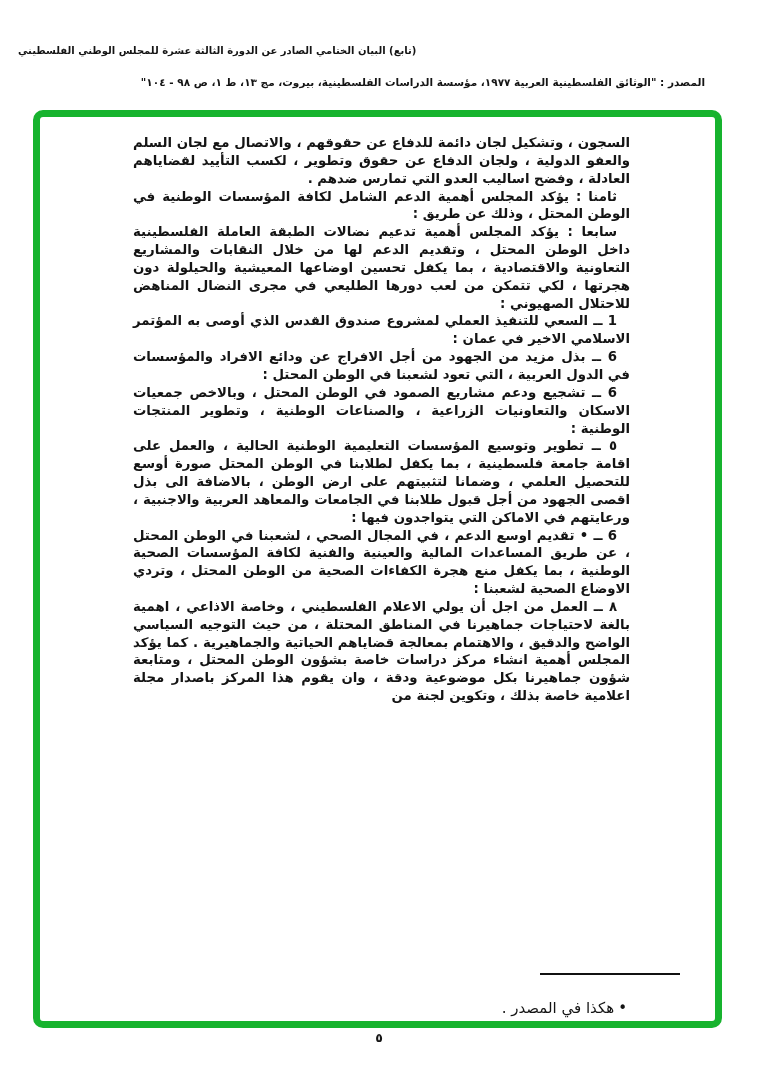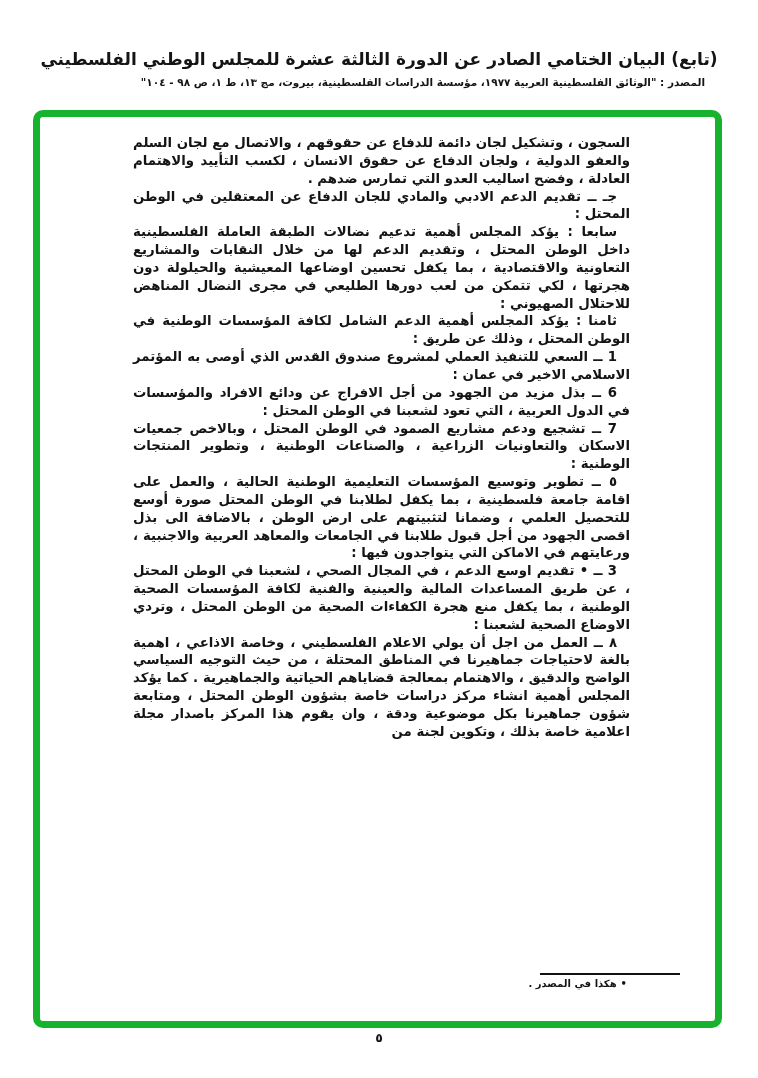--- a/index.html
+++ b/index.html
@@ -8,22 +8,22 @@
     width:758px; height:1078px;
     background:#ffffff;
     overflow:hidden;
     font-family:"DejaVu Sans", sans-serif;
     color:#141414;
   }
   .title {
     position:absolute;
     top:38px; left:18px; right:18px;
     direction:rtl;
-    text-align:center;
-    font-size:17px;
+    text-align:left;
+    font-size:10px;
     font-weight:bold;
     white-space:nowrap;
   }
   .source {
     position:absolute;
     top:76px; right:53px;
     direction:rtl;
     font-size:10.5px;
     font-weight:bold;
   }
@@ -51,24 +51,24 @@
   .footnote-rule {
     position:absolute;
     right:35px; bottom:46px;
     width:140px; height:0;
     border:none;
     border-top:2px solid #111111;
     margin:0;
   }
   .footnote-text {
     position:absolute;
-    right:88px; bottom:32px;
+    right:88px; bottom:4px;
     direction:rtl;
-    font-size:10px;
-    font-weight:bold;
+    font-size:15px;
+    font-weight:normal;
     white-space:nowrap;
   }
   .footnote-text .marker { margin-left:4px; }
   .page-number {
     position:absolute;
     top:1030px; left:0;
     width:758px;
     text-align:center;
     font-size:12.5px;
     font-weight:bold;
@@ -80,38 +80,37 @@
 <div class="page" style="color: rgb(20, 20, 20);">
 
   <h1 class="title">(تابع) البيان الختامي الصادر عن الدورة الثالثة عشرة للمجلس الوطني الفلسطيني</h1>
 
   <div class="source">المصدر :  "الوثائق الفلسطينية العربية ١٩٧٧، مؤسسة الدراسات الفلسطينية، بيروت، مج ١٣، ط ١، ص ٩٨ - ١٠٤"</div>
 
   <div class="green-box" style="border-color: rgb(23, 179, 46);">
 
     <div class="text-column">
 
-        <p>السجون ، وتشكيل لجان دائمة للدفاع عن حقوقهم ، والاتصال مع لجان السلم والعفو الدولية ، ولجان الدفاع عن حقوق الانسان ، لكسب التأييد والاهتمام العادلة ، وفضح اساليب العدو التي تمارس ضدهم .</p>
+        <p>السجون ، وتشكيل لجان دائمة للدفاع عن حقوقهم ، والاتصال مع لجان السلم والعفو الدولية ، ولجان الدفاع عن حقوق وتطوير ، لكسب التأييد لقضاياهم العادلة ، وفضح اساليب العدو التي تمارس ضدهم .</p>
 
-        <p class="indent">جـ ــ تقديم الدعم الادبي والمادي للجان الدفاع عن المعتقلين في الوطن المحتل :</p>
+
+        <p class="indent">ثامنا : يؤكد المجلس أهمية الدعم الشامل لكافة المؤسسات الوطنية في الوطن المحتل ، وذلك عن طريق :</p>
 
         <p class="indent">سابعا : يؤكد المجلس أهمية تدعيم نضالات الطبقة العاملة الفلسطينية داخل الوطن المحتل ، وتقديم الدعم لها من خلال النقابات والمشاريع التعاونية والاقتصادية ، بما يكفل تحسين اوضاعها المعيشية والحيلولة دون هجرتها ، لكي تتمكن من لعب دورها الطليعي في مجرى النضال المناهض للاحتلال الصهيوني :</p>
-
-        <p class="indent">ثامنا : يؤكد المجلس أهمية الدعم الشامل لكافة المؤسسات الوطنية في الوطن المحتل ، وذلك عن طريق :</p>
 
 
         <p class="indent">1 ــ السعي للتنفيذ العملي لمشروع صندوق القدس الذي أوصى به المؤتمر الاسلامي الاخير في عمان :</p>
 
         <p class="indent">6 ــ بذل مزيد من الجهود من أجل الافراج عن ودائع الافراد والمؤسسات في الدول العربية ، التي تعود لشعبنا في الوطن المحتل :</p>
 
-        <p class="indent">7 ــ تشجيع ودعم مشاريع الصمود في الوطن المحتل ، وبالاخص جمعيات الاسكان والتعاونيات الزراعية ، والصناعات الوطنية ، وتطوير المنتجات الوطنية :</p>
+        <p class="indent">6 ــ تشجيع ودعم مشاريع الصمود في الوطن المحتل ، وبالاخص جمعيات الاسكان والتعاونيات الزراعية ، والصناعات الوطنية ، وتطوير المنتجات الوطنية :</p>
 
         <p class="indent">٥ ــ تطوير وتوسيع المؤسسات التعليمية الوطنية الحالية ، والعمل على اقامة جامعة فلسطينية ، بما يكفل لطلابنا في الوطن المحتل صورة أوسع للتحصيل العلمي ، وضمانا لتثبيتهم على ارض الوطن ، بالاضافة الى بذل اقصى الجهود من أجل قبول طلابنا في الجامعات والمعاهد العربية والاجنبية ، ورعايتهم في الاماكن التي يتواجدون فيها :</p>
 
-        <p class="indent">3 ــ • تقديم اوسع الدعم ، في المجال الصحي ، لشعبنا في الوطن المحتل ، عن طريق المساعدات المالية والعينية والفنية لكافة المؤسسات الصحية الوطنية ، بما يكفل منع هجرة الكفاءات الصحية من الوطن المحتل ، وتردي الاوضاع الصحية لشعبنا :</p>
+        <p class="indent">6 ــ • تقديم اوسع الدعم ، في المجال الصحي ، لشعبنا في الوطن المحتل ، عن طريق المساعدات المالية والعينية والفنية لكافة المؤسسات الصحية الوطنية ، بما يكفل منع هجرة الكفاءات الصحية من الوطن المحتل ، وتردي الاوضاع الصحية لشعبنا :</p>
 
         <p class="indent">٨ ــ العمل من اجل أن يولي الاعلام الفلسطيني ، وخاصة الاذاعي ، اهمية بالغة لاحتياجات جماهيرنا في المناطق المحتلة ، من حيث التوجيه السياسي الواضح والدقيق ، والاهتمام بمعالجة قضاياهم الحياتية والجماهيرية . كما يؤكد المجلس أهمية انشاء مركز دراسات خاصة بشؤون الوطن المحتل ، ومتابعة شؤون جماهيرنا بكل موضوعية ودقة ، وان يقوم هذا المركز باصدار مجلة اعلامية خاصة بذلك ، وتكوين لجنة من</p>
       </div>
 
     <hr class="footnote-rule">
 
     <div class="footnote-text">
       <span class="marker">•</span><span>هكذا في المصدر .</span>
     </div>
 

